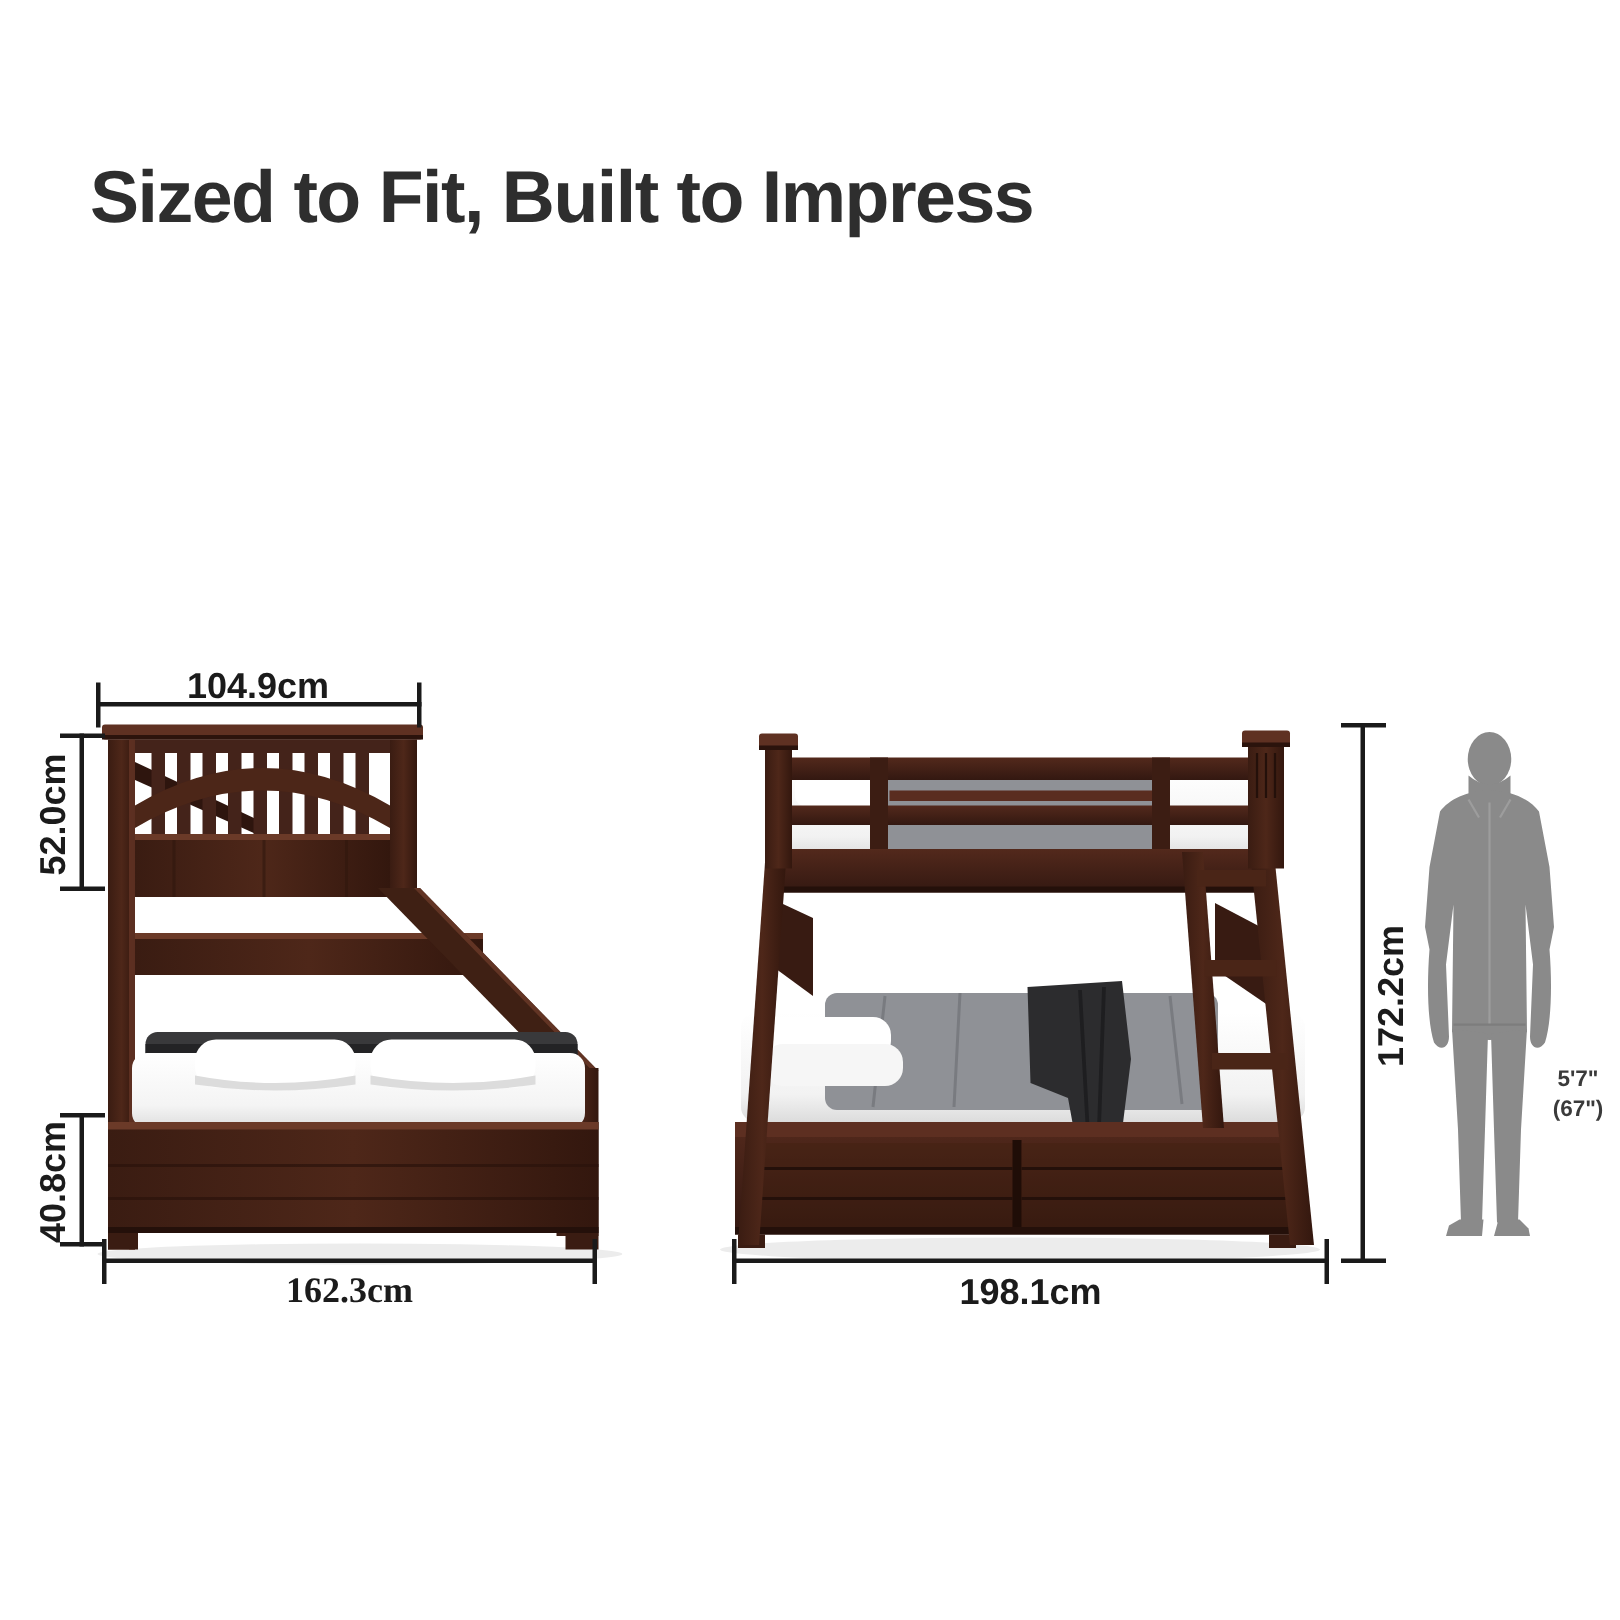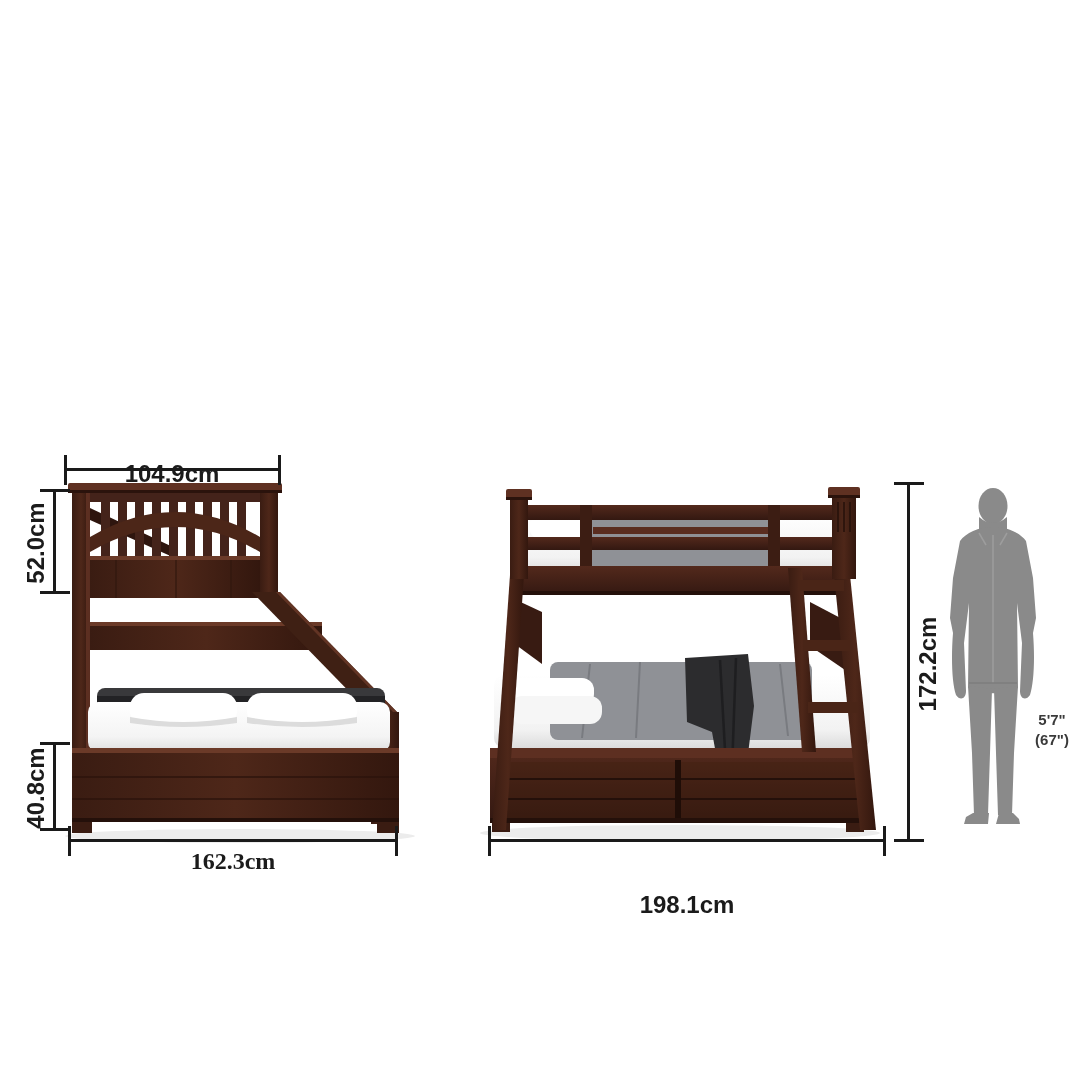--- a/index.html
+++ b/index.html
@@ -17,20 +17,21 @@
   .dim-label{position:absolute;font-size:24px;font-weight:600;color:#1b1b1b;text-align:center;white-space:nowrap;}
   .rot{transform:rotate(-90deg);transform-origin:center;}
   .figure-label{position:absolute;font-size:15px;font-weight:600;color:#3a3a3a;text-align:center;line-height:1.3;}
   svg{position:absolute;display:block;}
 </style>
 </head>
 <body>
 
 <div class="canvas">
 
+  <div class="page-title">Sized to Fit, Built to Impress</div>
 
   <svg style="left:55px;top:430px;" width="360" height="420" viewBox="0 0 360 420">
     <defs>
       <linearGradient id="woodv" x1="0" y1="0" x2="0" y2="1">
         <stop offset="0" stop-color="#5b2e20"></stop>
           <stop offset="1" stop-color="#381b12"></stop>
       </linearGradient>
       <linearGradient id="woodh" x1="0" y1="0" x2="1" y2="0">
         <stop offset="0" stop-color="#3a1c12"></stop>
           <stop offset="0.5" stop-color="#4e2719"></stop>
@@ -215,33 +216,33 @@
       <path d="M38,203 L62,206 L60,270 L58,332 L44,332 L42,270 Z"></path>
       <path d="M64,206 L88,203 L84,270 L82,332 L68,332 L66,270 Z"></path>
       <path d="M43,330 L59,330 L58,341 L34,341 L36,334 Z"></path>
       <path d="M69,330 L83,330 L89,336 L90,341 L66,341 Z"></path>
     </g>
     <path d="M63,52 L63,200 M49,50 L56,62 M77,50 L70,62" stroke="#9d9d9d" stroke-width="1.5" fill="none"></path>
     <path d="M39,200 L87,200" stroke="#7d7d7d" stroke-width="1.5" fill="none"></path>
   </svg>
 
   <div class="hdim" style="left:64px;top:468px;width:217px;"></div>
-  <div class="dim-label" style="left:92px;top:460px;width:160px;">104.9cm</div>
+  <div class="dim-label" style="left:92px;top:444px;width:160px;">104.9cm</div>
 
   <div class="vdim" style="left:53px;top:489px;height:105px;"></div>
   <div class="dim-label rot" style="left:-14px;top:529px;width:100px;">52.0cm</div>
 
   <div class="vdim" style="left:53px;top:742px;height:89px;"></div>
   <div class="dim-label rot" style="left:-14px;top:774px;width:100px;">40.8cm</div>
 
   <div class="hdim" style="left:68px;top:839px;width:330px;"></div>
   <div class="dim-label" style="left:153px;top:848px;width:160px;font-family:Liberation Serif, serif;">162.3cm</div>
 
   <div class="hdim" style="left:488px;top:839px;width:398px;"></div>
-  <div class="dim-label" style="left:607px;top:848px;width:160px;margin-top:43px;">198.1cm</div>
+  <div class="dim-label" style="left:607px;top:848px;width:160px;">198.1cm</div>
 
   <div class="vdim" style="left:907px;top:482px;height:360px;"></div>
   <div class="dim-label rot" style="left:873px;top:650px;width:110px;">172.2cm</div>
 
   <div class="figure-label" style="left:1026px;top:710px;width:52px;">
     <div>5'7"</div>
     <div>(67")</div>
   </div>
 
 </div>

